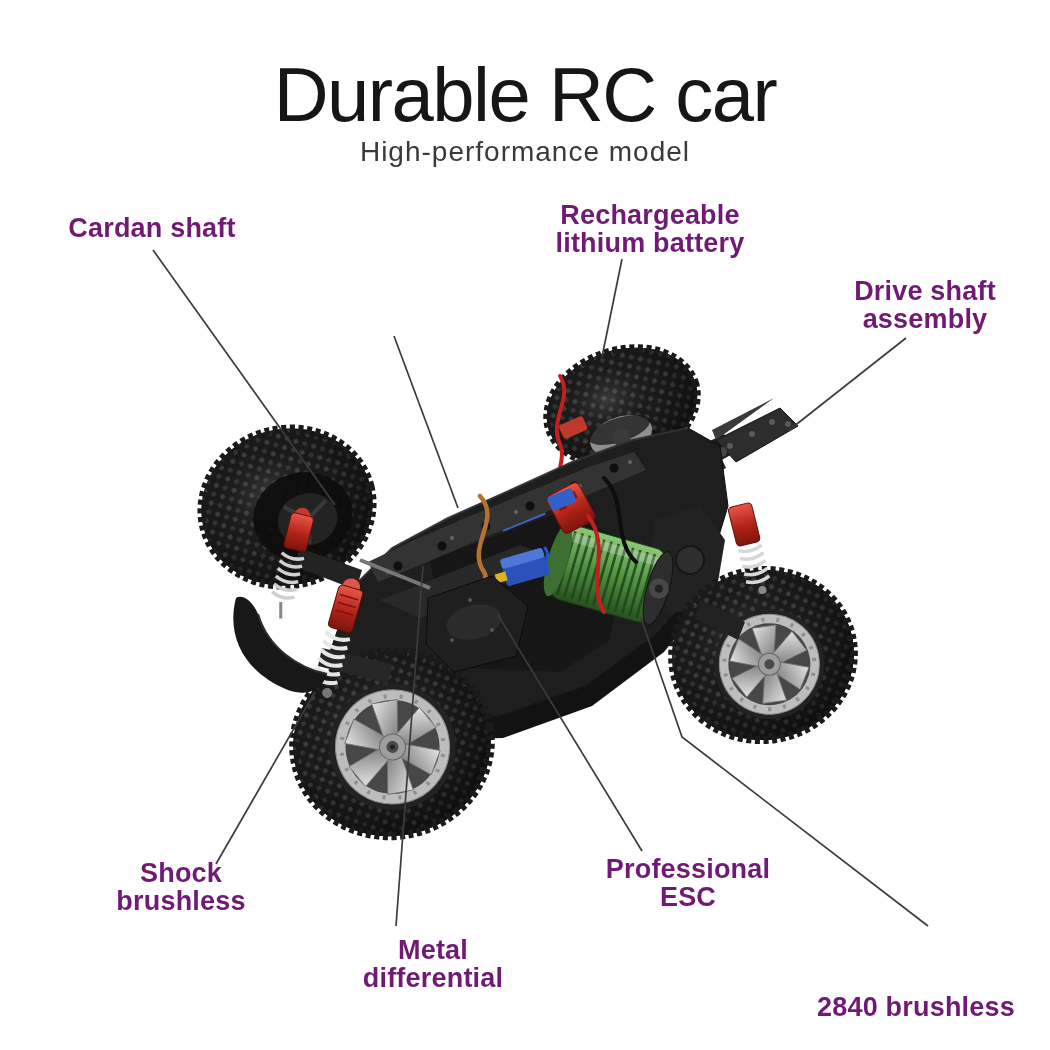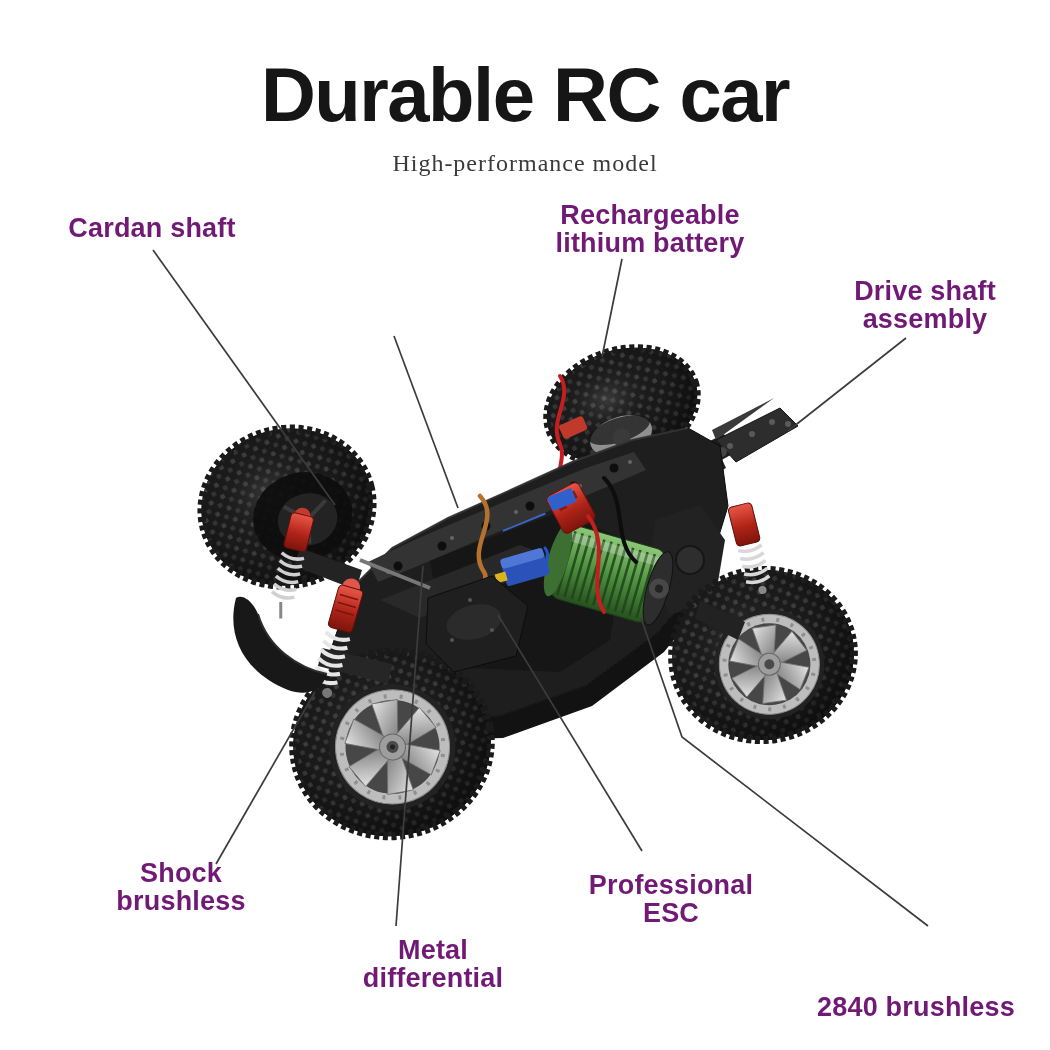--- a/index.html
+++ b/index.html
@@ -6,26 +6,26 @@
   .stage{
     position:relative;
     width:1050px;height:1050px;
     margin:0 auto;
     background:#ffffff;
     overflow:hidden;
     font-family:"Liberation Sans",sans-serif;
   }
   .header{position:absolute;top:57px;left:0;right:0;text-align:center;}
   .header h1{
-    margin:0;font-size:76px;line-height:1;font-weight:700;
+    margin:0;font-size:76px;line-height:1;font-weight:400;
     color:#161616;letter-spacing:-1.5px;
   }
   .header .subtitle{
-    margin:18px 0 0;font-size:24px;line-height:1;font-weight:400;
-    color:#3a3a3a;letter-spacing:1px;font-family:Liberation Serif, serif;
+    margin:5px 0 0;font-size:28px;line-height:1;font-weight:400;
+    color:#3a3a3a;letter-spacing:1px;
   }
   .car-svg{position:absolute;left:0;top:0;width:1050px;height:1050px;}
   .callout-label{
     position:absolute;
     transform:translate(-50%,-50%);
     text-align:center;
     font-size:27px;line-height:1.02;font-weight:700;
     color:#701a75;letter-spacing:.2px;
     white-space:nowrap;
   }
@@ -294,21 +294,21 @@
   <div class="callout-label" style="left:153px;top:888px;margin-left:28px;">
     <span>Shock</span>
     <span>brushless</span>
   </div>
 
   <div class="callout-label" style="left:393px;top:965px;margin-left:40px;">
     <span>Metal</span>
     <span>differential</span>
   </div>
 
-  <div class="callout-label" style="left:671px;top:884px;margin-top:16px;">
+  <div class="callout-label" style="left:688px;top:884px;">
     <span>Professional</span>
     <span>ESC</span>
   </div>
 
   <div class="callout-label" style="left:916px;top:964px;margin-top:44px;">
     <span>2840 brushless</span>
   </div>
 
 </div>
 

